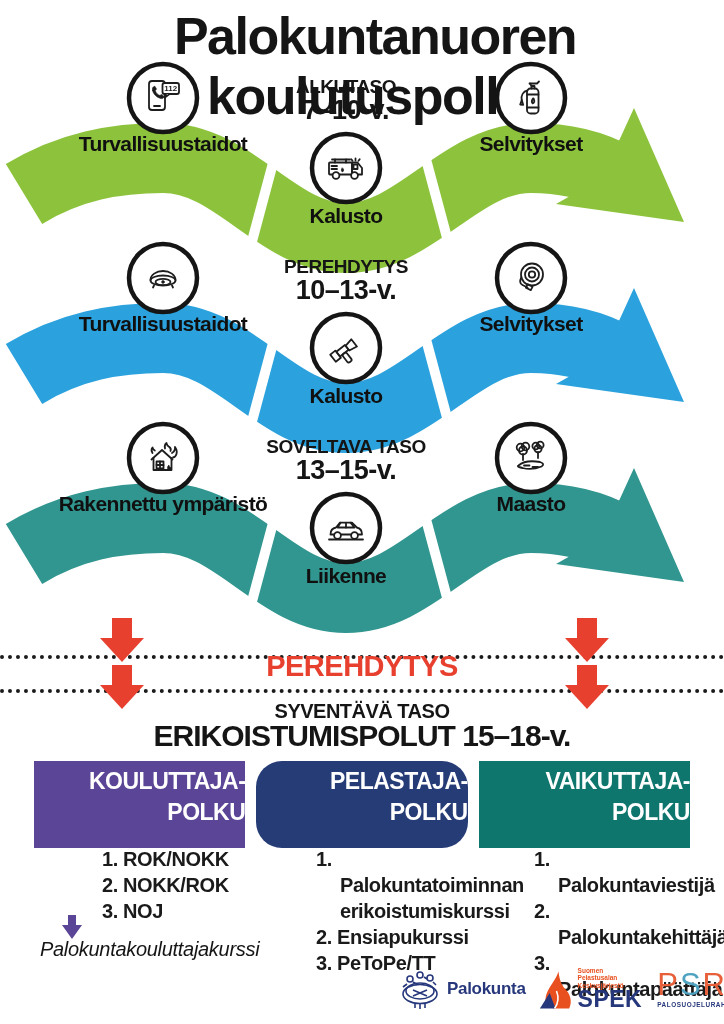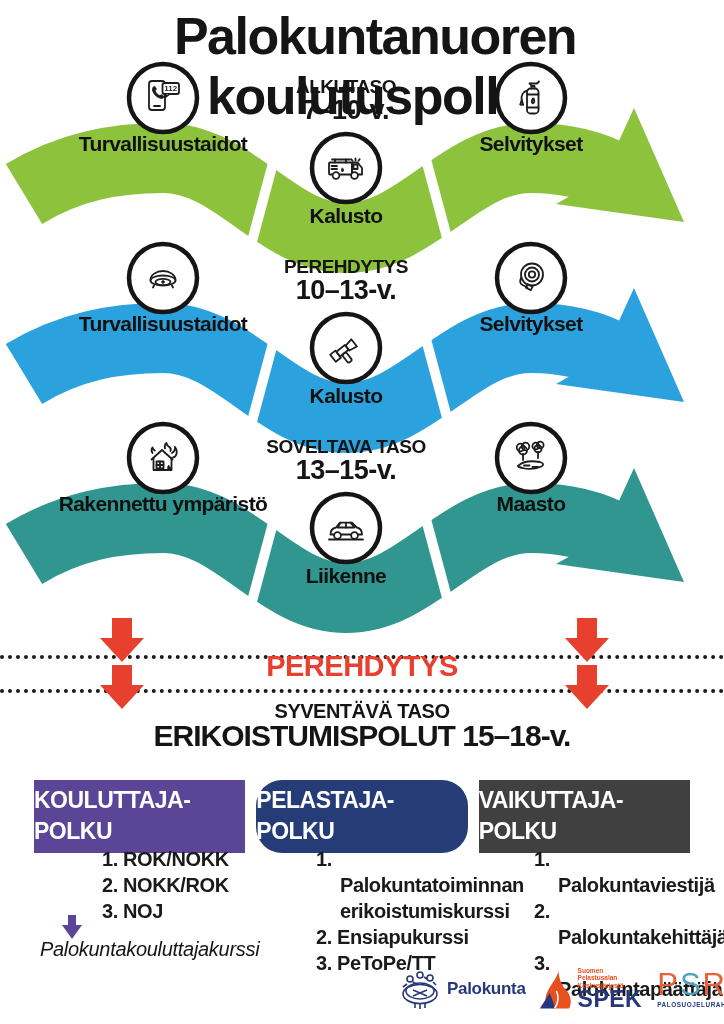--- a/index.html
+++ b/index.html
@@ -24,22 +24,22 @@
   .pere-label{position:absolute;top:650px;left:0;width:724px;text-align:center;
               font-size:29px;font-weight:bold;letter-spacing:-0.5px;}
   .arrows{position:absolute;top:618px;}
   
   .syv-title{position:absolute;top:700px;left:0;width:724px;text-align:center;
              font-size:20px;font-weight:bold;letter-spacing:-0.5px;}
   .syv-sub{position:absolute;top:719px;left:0;width:724px;text-align:center;
            font-size:30px;font-weight:bold;letter-spacing:-1px;}
   
   .cards{position:absolute;top:761px;left:34px;width:656px;display:flex;gap:11px;}
-  .card{flex:1;height:73px;color:#fff;text-align:left;font-size:23px;font-weight:bold;
-        letter-spacing:-0.5px;line-height:31px;padding-top:5px;box-sizing:border-box;margin-top:19px;}
+  .card{flex:1;height:87px;color:#fff;text-align:right;font-size:23px;font-weight:bold;
+        letter-spacing:-0.5px;line-height:31px;padding-top:5px;box-sizing:border-box;}
   
   .list{position:absolute;top:846px;font-size:20px;font-weight:bold;letter-spacing:-0.4px;
         line-height:26px;color:#1a1a1a;}
   .list .it{padding-left:24px;text-indent:-24px;margin-left:44px;}
   .l1{left:58px;width:190px;}
   .l2{left:272px;width:205px;}
   .l3{left:490px;width:215px;}
   .note-arrow{position:absolute;top:915px;left:60px;}
   .note{position:absolute;top:938px;left:40px;font-size:20px;font-style:italic;
         font-weight:normal;letter-spacing:-0.3px;}
@@ -223,21 +223,21 @@
 
   <div class="cards">
     <div class="card" style="background: rgb(90, 69, 150);">
       <div>KOULUTTAJA-</div>
       <div>POLKU</div>
     </div>
     <div class="card" style="background: rgb(38, 60, 119); border-radius: 26px;">
       <div>PELASTAJA-</div>
       <div>POLKU</div>
     </div>
-    <div class="card" style="background: #404040;">
+    <div class="card" style="background: #0f766e;">
       <div>VAIKUTTAJA-</div>
       <div>POLKU</div>
     </div>
   </div>
 
   <div class="list l1">
     <div class="it">1. ROK/NOKK</div>
     <div class="it">2. NOKK/ROK</div>
     <div class="it">3. NOJ</div>
   </div>

